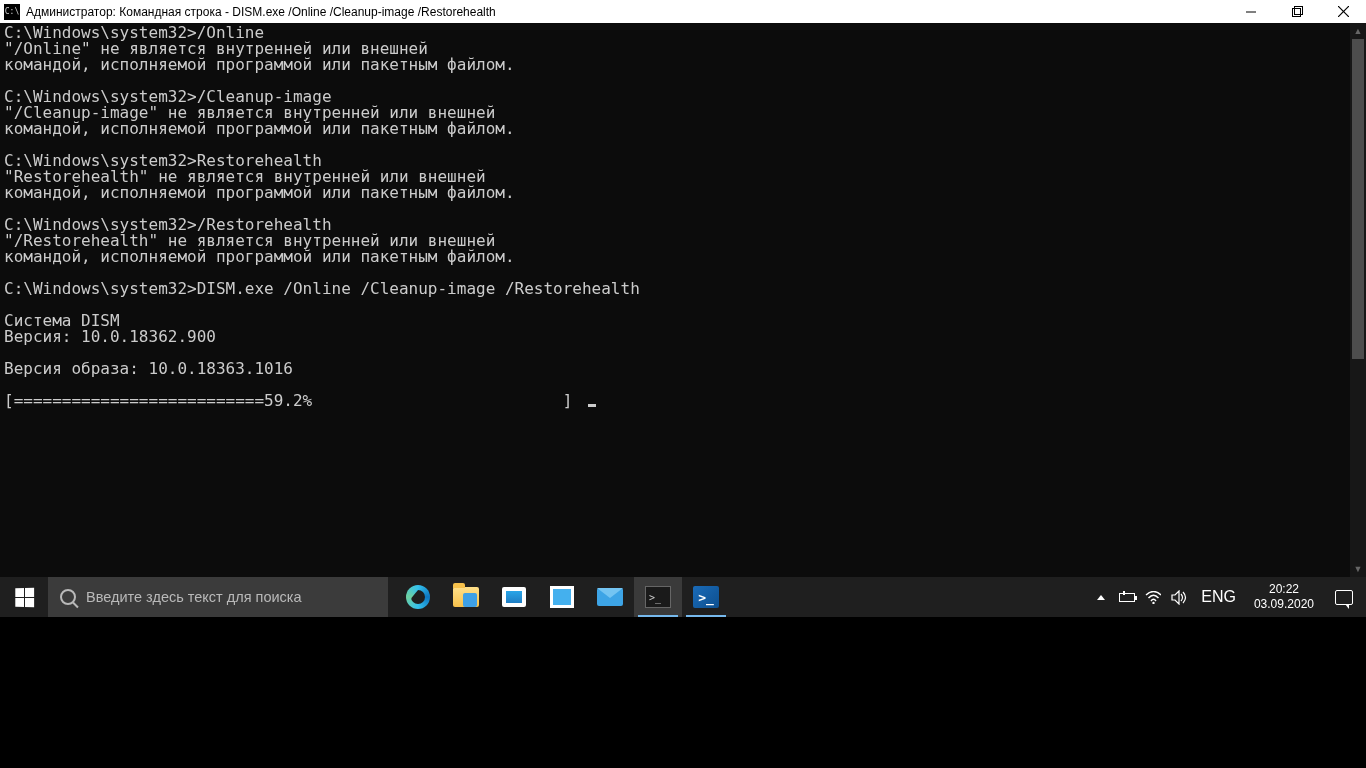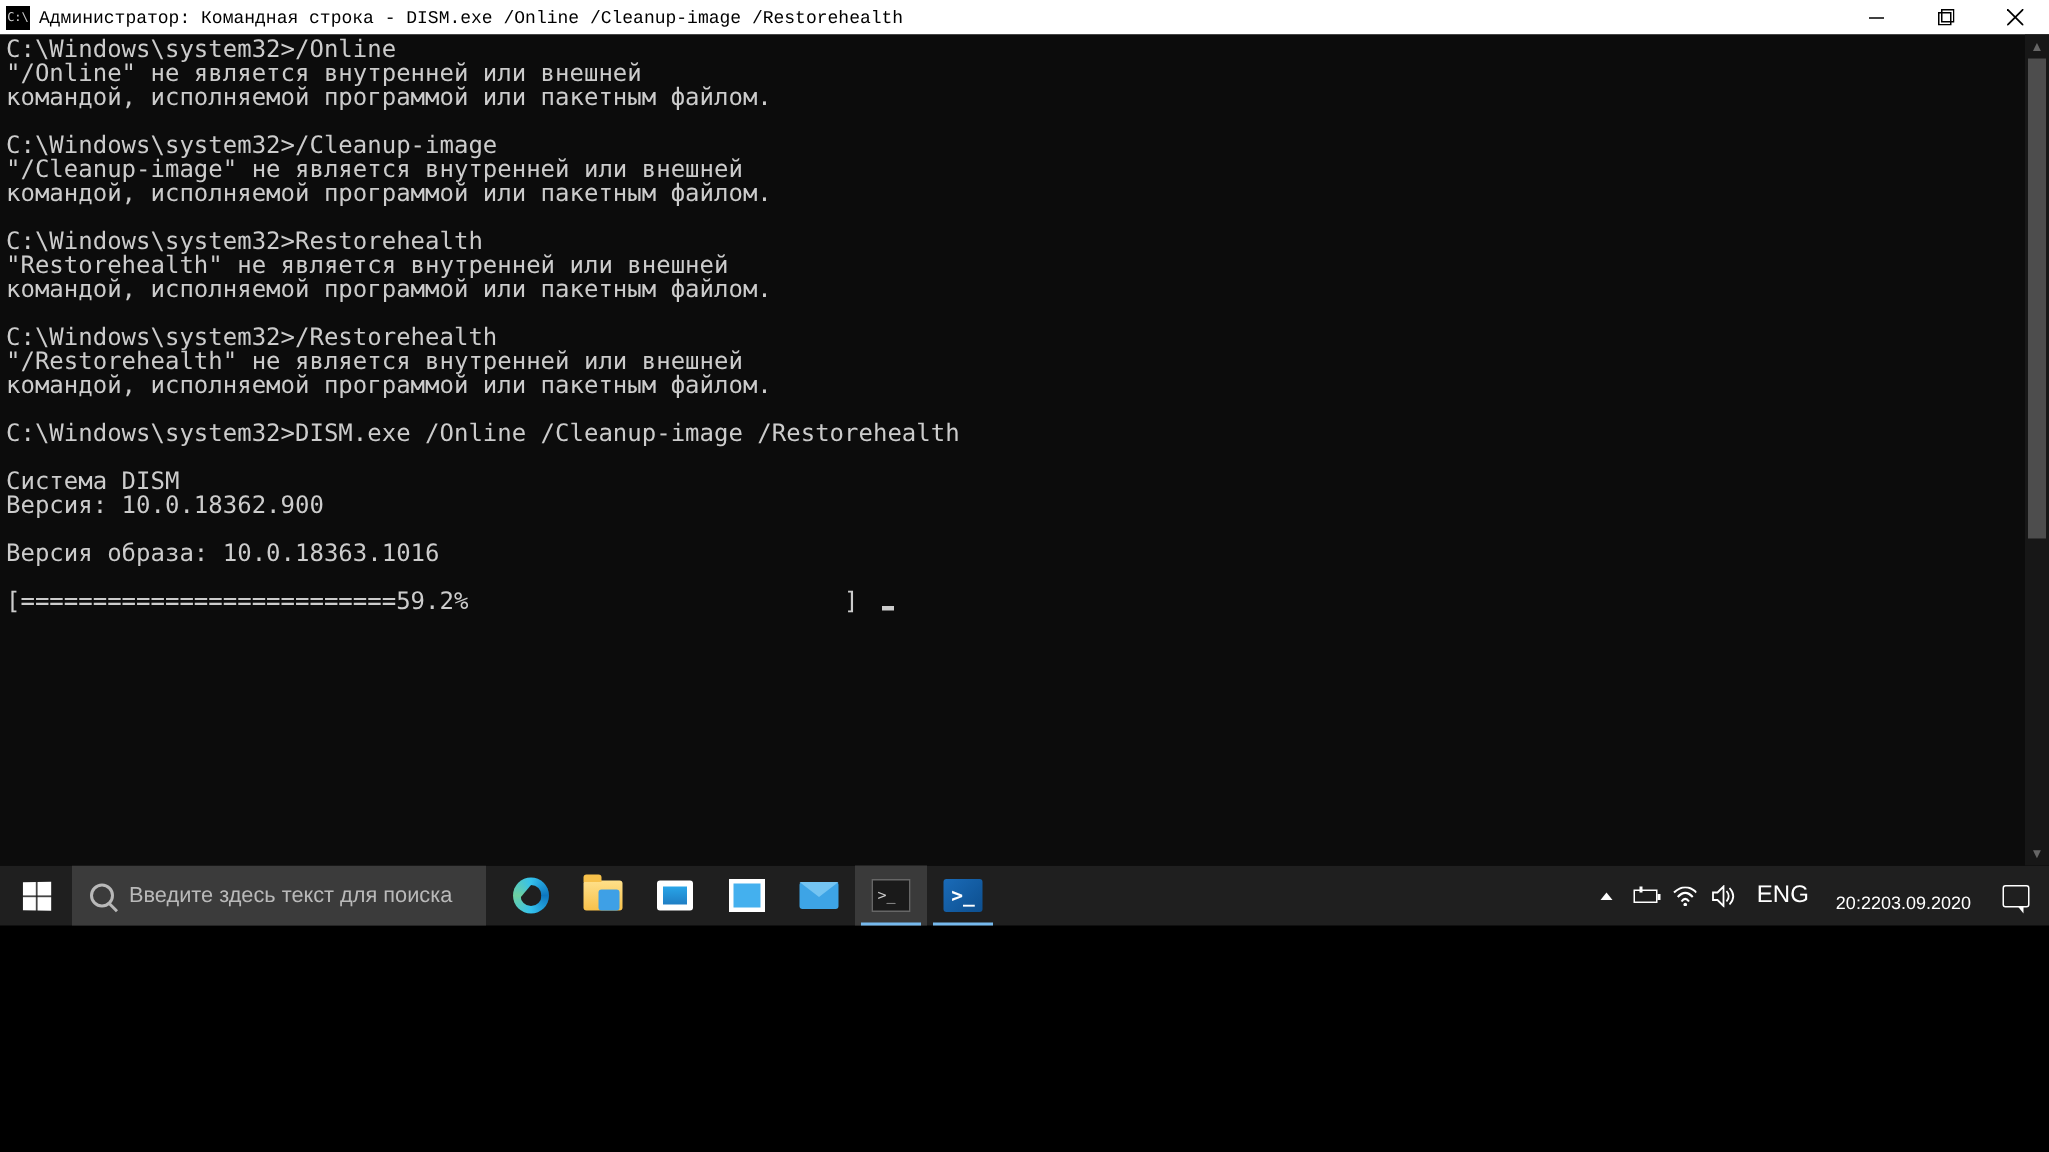--- a/index.html
+++ b/index.html
@@ -19,21 +19,21 @@
     font-size: 12px;
     color: #000;
   }
   .titlebar .app-icon {
     width: 16px; height: 16px;
     background: #000;
     margin: 0 6px 0 4px;
     display: flex; align-items: center; justify-content: center;
   }
   .titlebar .app-icon span { color: #ccc; font-size: 8px; font-family: Consolas, monospace; }
-  .titlebar .title-text { white-space: nowrap; font-family: Liberation Mono, monospace; }
+  .titlebar .title-text { white-space: nowrap; }
   .titlebar .spacer { flex: 1; }
   .titlebar .win-btn {
     width: 46px; height: 23px;
     display: flex; align-items: center; justify-content: center;
     font-family: "Segoe UI Symbol", sans-serif;
     font-size: 11px;
     color: #000;
   }
   .titlebar .win-btn svg { stroke: #000; }
   
@@ -88,21 +88,21 @@
     display: flex;
     align-items: stretch;
     color: #fff;
     font-size: 12px;
   }
   .taskbar .start {
     width: 48px;
     display: flex; align-items: center; justify-content: center;
   }
   .taskbar .search {
-    width: 276px;
+    width: 340px;
     background: #3b3b3b;
     display: flex; align-items: center;
     padding: 0 12px;
     gap: 10px;
     color: #b9b9b9;
   }
   .taskbar .search .mag {
     width: 16px; height: 16px;
     border: 2px solid #b9b9b9;
     border-radius: 50%;
@@ -145,22 +145,22 @@
     align-items: center;
     gap: 10px;
     padding: 0 6px 0 10px;
   }
   .taskbar .tray .tray-icon { width: 16px; display:flex; align-items:center; justify-content:center; }
   .taskbar .lang { font-size: 16px; padding: 0 4px; }
   .taskbar .clock {
     text-align: center;
     font-size: 12px;
     line-height: 15px;
-    padding: 18px 8px;
-    display:flex; justify-content:center;
+    padding: 8px 8px;
+    display:flex; flex-direction:column; justify-content:center;
   }
   .taskbar .notif {
     width: 44px;
     display:flex; align-items:center; justify-content:center;
   }
   
   .win-logo { display: grid; grid-template-columns: 9px 9px; grid-template-rows: 9px 9px; gap: 1px; transform: perspective(60px) rotateY(-8deg);}
   .win-logo div { background: #fff; }
   .ic { width: 26px; height: 26px; display:flex; align-items:center; justify-content:center; }
   .edge-icon {

